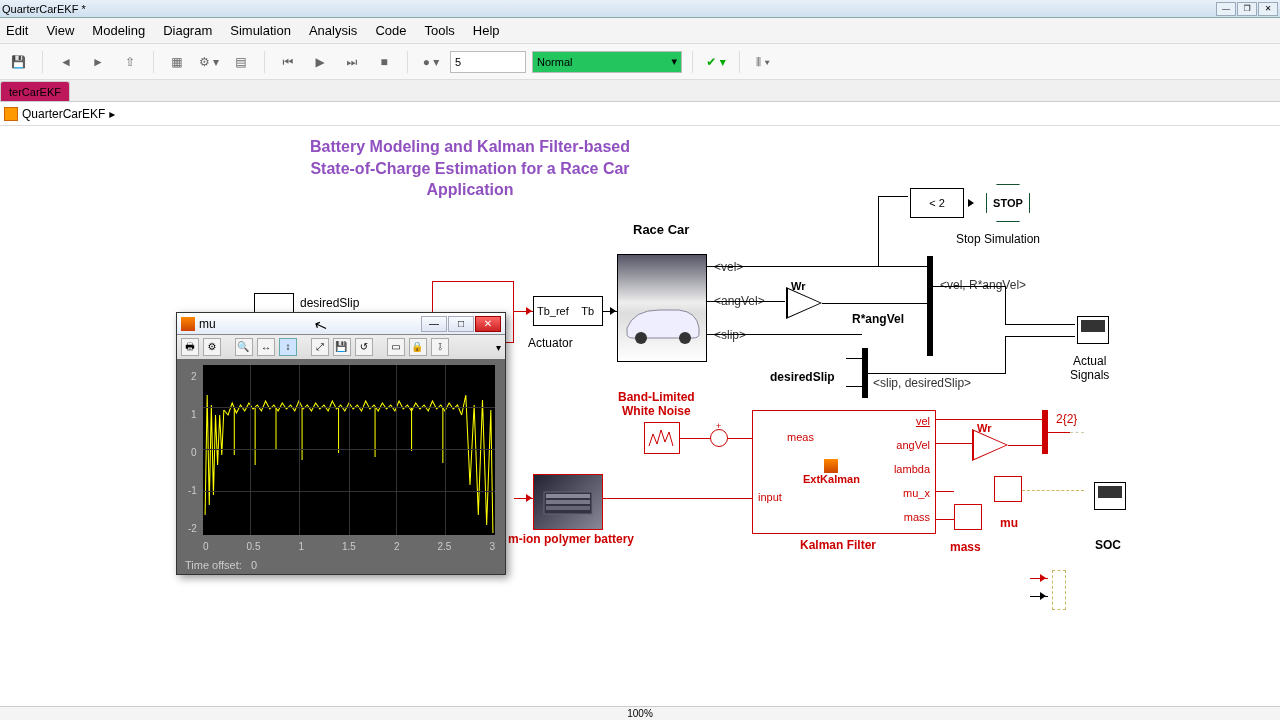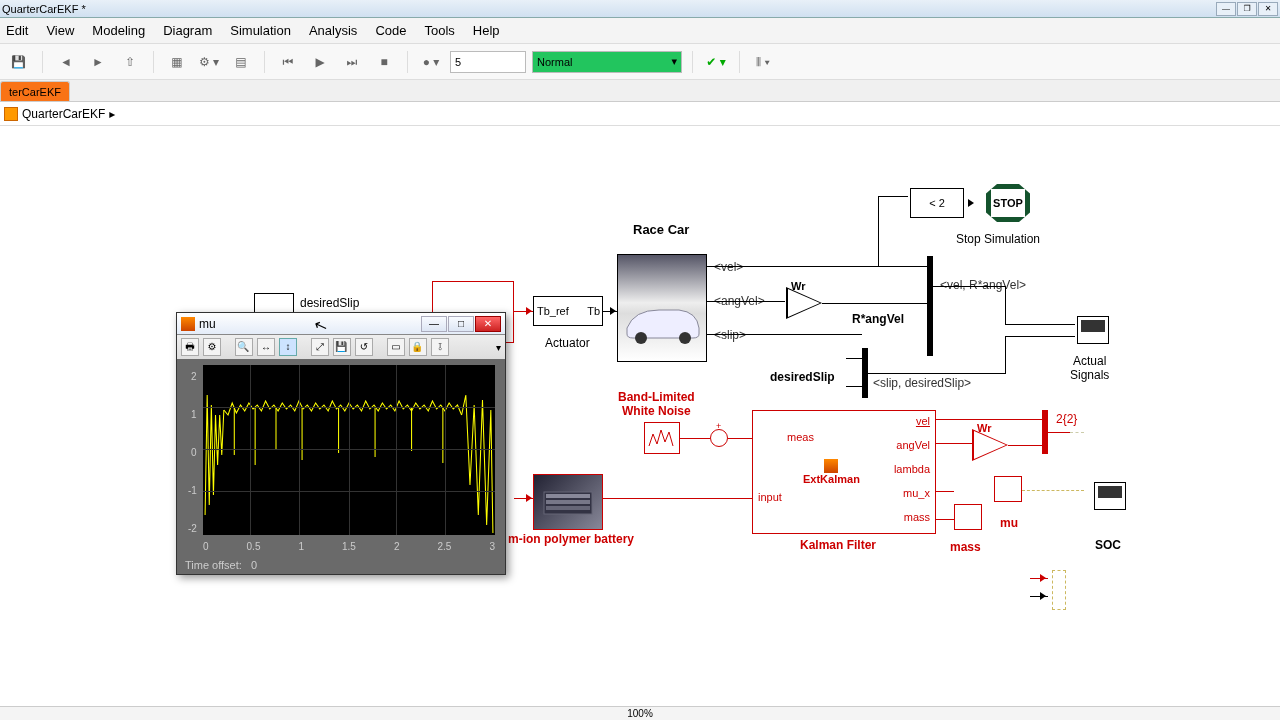--- a/index.html
+++ b/index.html
@@ -16,21 +16,21 @@
 
 
 .toolbar { height: 36px; background: #f8f8f8; border-bottom: 1px solid #ddd; display: flex; align-items: center; padding: 0 6px; gap: 6px; }
 .tbtn { width: 26px; height: 26px; border: 1px solid transparent; display: inline-flex; align-items: center; justify-content: center; color: #666; }
 .tsep { width: 1px; height: 22px; background: #ddd; margin: 0 4px; }
 .timebox { width: 76px; height: 22px; border: 1px solid #bbb; padding: 0 4px; font-size: 11px; }
 .modeselect { width: 150px; height: 22px; border: 1px solid #bbb; padding: 0 4px; font-size: 11px; display: flex; align-items: center; justify-content: space-between; background: #22c55e; }
 
 
 .tabrow { height: 22px; background: #f0f0f0; border-bottom: 1px solid #ccc; display: flex; align-items: flex-end; }
-.tab { height: 20px; border: 1px solid #ccc; border-bottom: none; background: #f97316; padding: 0 8px; font-size: 11px; display: flex; align-items: center; border-radius: 3px 3px 0 0; }
+.tab { height: 20px; border: 1px solid #ccc; border-bottom: none; background: #be185d; padding: 0 8px; font-size: 11px; display: flex; align-items: center; border-radius: 3px 3px 0 0; }
 
 
 .breadcrumb { height: 24px; background: #fff; border-bottom: 1px solid #ddd; display: flex; align-items: center; padding-left: 4px; gap: 4px; font-size: 12px; }
 .bcicon { width: 14px; height: 14px; background: #f90; border: 1px solid #c60; }
 
 
 .canvas { position: absolute; top: 126px; left: 0; right: 0; bottom: 14px; background: #fff; }
 .block { position: absolute; border: 1px solid #000; background: #fff; font-size: 11px; text-align: center; display: flex; align-items: center; justify-content: center; }
 .blocklabel { position: absolute; font-size: 12px; text-align: center; }
 .redblock { border-color: #c00; color: #c00; }
@@ -40,21 +40,21 @@
 .wire.v { width: 1px; }
 .redwire { background: #c00; }
 .dashwire { border-top: 1px dashed #cca; height: 0; background: none; }
 .port { position: absolute; width: 0; height: 0; border-top: 4px solid transparent; border-bottom: 4px solid transparent; border-left: 6px solid #000; }
 .port.red { border-left-color: #c00; }
 .siglabel { position: absolute; font-size: 12px; color: #333; }
 .redlabel { color: #c00; }
 
 .modeltitle { position: absolute; top: 10px; left: 280px; width: 380px; text-align: center; color: #9050c0; font-weight: bold; font-size: 16px; line-height: 1.35; }
 
-.octagon { border: 5px solid #14532d; clip-path: polygon(25% 0,75% 0,100% 25%,100% 75%,75% 100%,25% 100%,0 75%,0 25%); }
+.octagon { border: 1px solid #14532d; clip-path: polygon(25% 0,75% 0,100% 25%,100% 75%,75% 100%,25% 100%,0 75%,0 25%); }
 .triangle { width: 0; height: 0; border-top: 16px solid transparent; border-bottom: 16px solid transparent; border-left: 36px solid #000; position: relative; }
 .triangle::after { content: ""; position: absolute; top: -14px; left: -34px; width: 0; height: 0; border-top: 14px solid transparent; border-bottom: 14px solid transparent; border-left: 32px solid #fff; }
 .triangle.red { border-left-color: #c00; }
 .triangle.red::after { border-left-color: #fff; }
 
 .scopebox { width: 32px; height: 28px; border: 1px solid #000; background: #fff; position: relative; }
 .scopebox::before { content: ""; position: absolute; top: 3px; left: 3px; right: 3px; height: 12px; background: #333; }
 
 .mux { width: 6px; background: #000; }
 .mux.red { background: #c00; }
@@ -138,31 +138,36 @@
 </div>
 
 <div class="breadcrumb">
   <span class="bcicon"></span>
   <span>QuarterCarEKF</span>
   <span>▸</span>
 </div>
 
 <div class="canvas">
 
+  <div class="modeltitle">
+    <div>Battery Modeling and Kalman Filter-based</div>
+    <div>State-of-Charge Estimation for a Race Car</div>
+    <div>Application</div>
+  </div>
 
   <div class="block" style="left:254px; top:167px; width:40px; height:24px;"></div>
   <div class="blocklabel" style="left:300px; top:170px;">desiredSlip</div>
 
   <div class="block redblock" style="left:432px; top:155px; width:82px; height:62px;"></div>
 
   <div class="block" style="left:533px; top:170px; width:70px; height:30px;">
     <span style="position:absolute; left:3px">Tb_ref</span>
-    <span style="position:absolute; right:2px">Tb</span>
-  </div>
-  <div class="blocklabel" style="left:545px; top:210px;">Actuator</div>
+    <span style="position:absolute; right:8px">Tb</span>
+  </div>
+  <div class="blocklabel" style="left:528px; top:210px;">Actuator</div>
 
   <div class="blocklabel" style="left:633px; top:96px; font-weight:bold; font-size:13px;">Race Car</div>
   <div class="block carimg" style="left:617px; top:128px; width:90px; height:108px;">
     <svg width="86" height="50" viewBox="0 0 86 50" style="margin-top:30px">
         <path d="M8 30 Q15 12 40 12 L60 12 Q78 14 80 30 L80 36 Q80 40 74 40 L14 40 Q8 40 8 36 Z" fill="#eef" stroke="#889"></path>
         <circle cx="22" cy="40" r="6" fill="#333"></circle>
         <circle cx="66" cy="40" r="6" fill="#333"></circle>
       </svg>
   </div>
 

